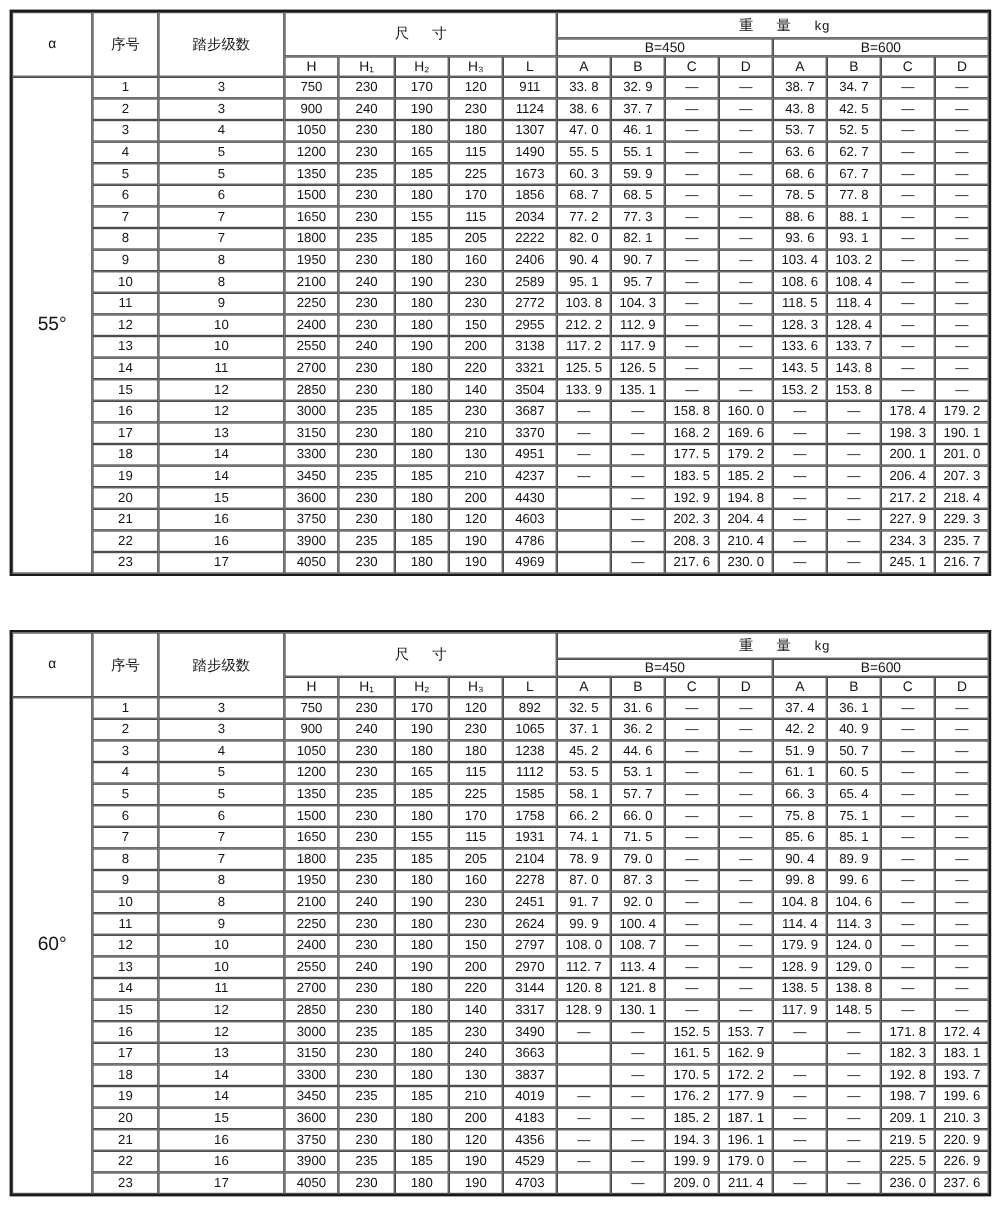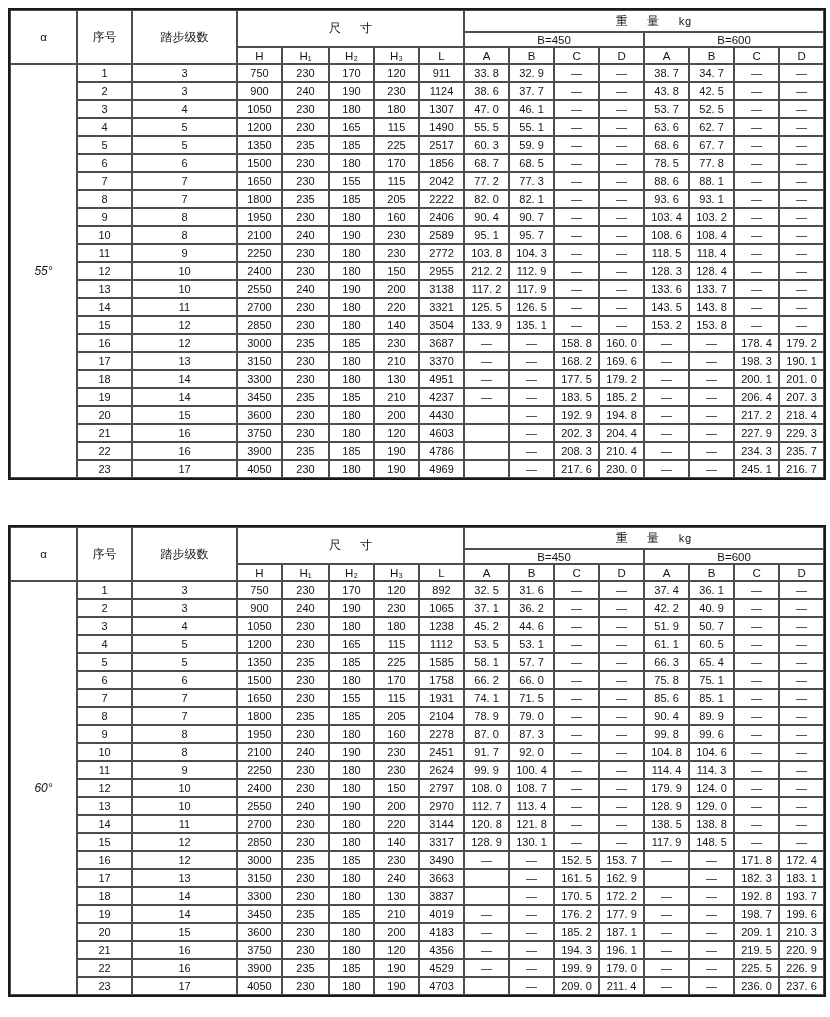--- a/index.html
+++ b/index.html
@@ -11,21 +11,21 @@
   table.spec + table.spec { margin-top:45px; }
   th,td { border:1px solid #4c4c4c; text-align:center; vertical-align:middle;
           box-sizing:border-box; white-space:nowrap; overflow:hidden;
           font-weight:normal; padding:0 1px; }
   thead tr.hr1 { height:22px; }
   thead tr.hr2 { height:15px; }
   thead tr.hr3 { height:17px; }
   thead th { font-size:11.5px; }
   th.cjk { font-size:12px; }
   tbody td { height:18px; font-size:11px; }
-  td.alpha-cell { font-size:12px;font-style:italic; }
+  td.alpha-cell { font-size:16px; }
   .spread { letter-spacing:1.6em; padding-left:1.6em; }
   .kg { font-size:11px;font-family:Liberation Mono, monospace; }
 </style>
 </head>
 <body>
 
 <div class="page">
 
   <table class="spec">
     <colgroup>
@@ -144,21 +144,21 @@
           <td>—</td>
           <td>—</td>
         </tr>
         <tr>
           <td>5</td>
           <td>5</td>
           <td>1350</td>
           <td>235</td>
           <td>185</td>
           <td>225</td>
-          <td>2517</td>
+          <td>1673</td>
           <td>60. 3</td>
           <td>59. 9</td>
           <td>—</td>
           <td>—</td>
           <td>68. 6</td>
           <td>67. 7</td>
           <td>—</td>
           <td>—</td>
         </tr>
         <tr>
@@ -178,21 +178,21 @@
           <td>—</td>
           <td>—</td>
         </tr>
         <tr>
           <td>7</td>
           <td>7</td>
           <td>1650</td>
           <td>230</td>
           <td>155</td>
           <td>115</td>
-          <td>2042</td>
+          <td>2034</td>
           <td>77. 2</td>
           <td>77. 3</td>
           <td>—</td>
           <td>—</td>
           <td>88. 6</td>
           <td>88. 1</td>
           <td>—</td>
           <td>—</td>
         </tr>
         <tr>

